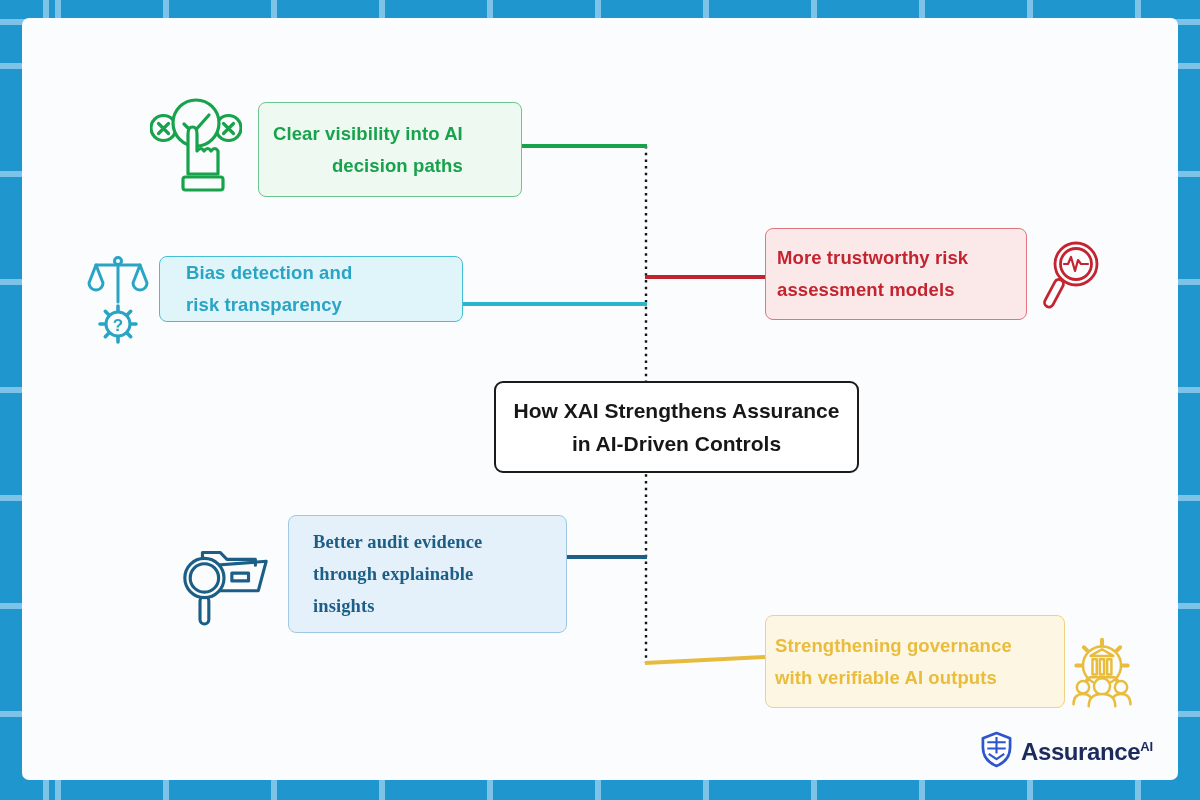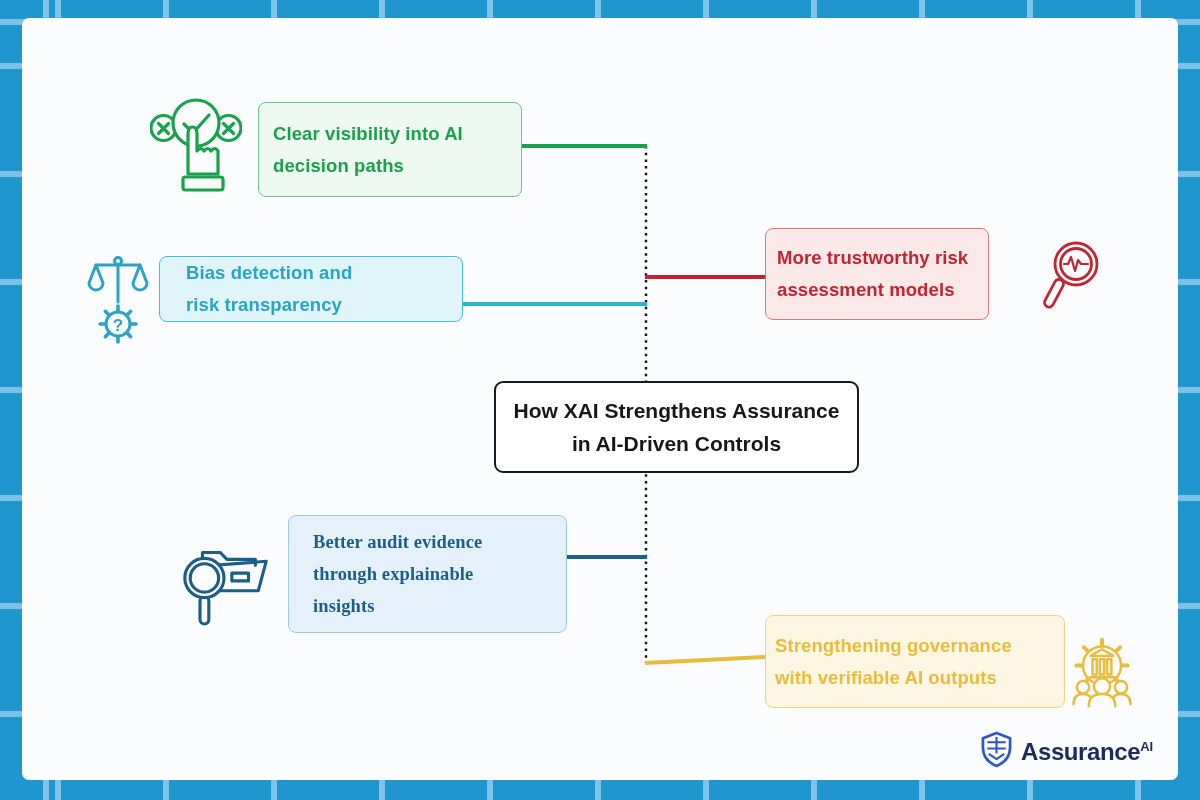--- a/index.html
+++ b/index.html
@@ -19,23 +19,23 @@
     position:absolute;left:22px;top:18px;width:1156px;height:762px;
     background:#fafcfd;border-radius:7px;
   }
   svg.overlay{position:absolute;left:0;top:0;width:1200px;height:800px;pointer-events:none;}
   .node{
     position:absolute;display:flex;align-items:center;
     border:1.6px solid;border-radius:8px;box-sizing:border-box;
     font-weight:bold;font-size:18.5px;line-height:32px;
     white-space:pre-line;letter-spacing:.1px;
   }
-  .n0{left:258px;top:102px;width:264px;height:95px;padding-left:14px;}
+  .n0{left:258px;top:102px;width:264px;height:95px;padding-left:14px;text-align:right;}
   .n1{left:159px;top:256px;width:304px;height:66px;padding-left:26px;}
-  .n2{left:765px;top:228px;width:224px;height:92px;padding-left:11px;}
+  .n2{left:765px;top:228px;width:262px;height:92px;padding-left:11px;}
   .n3{left:288px;top:515px;width:279px;height:118px;padding-left:24px;font-family:Liberation Serif, serif;}
   .n4{left:765px;top:615px;width:300px;height:93px;padding-left:9px;}
   #center-box{
     position:absolute;left:463px;top:381px;width:365px;height:92px;
     background:#ffffff;border:2px solid #1b1b1b;border-radius:9px;
     display:flex;align-items:center;justify-content:center;text-align:center;
     font-weight:bold;font-size:21px;line-height:33px;color:#171717;
     white-space:pre-line;box-sizing:border-box;margin-left:31px;
   }
   .icon{position:absolute;display:block;}

